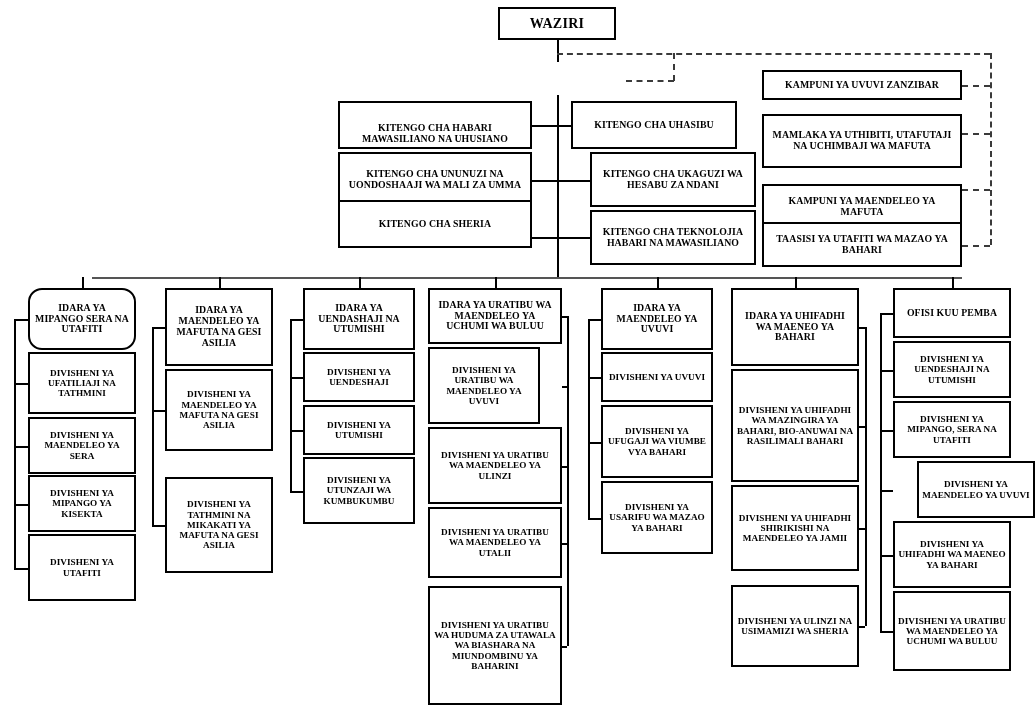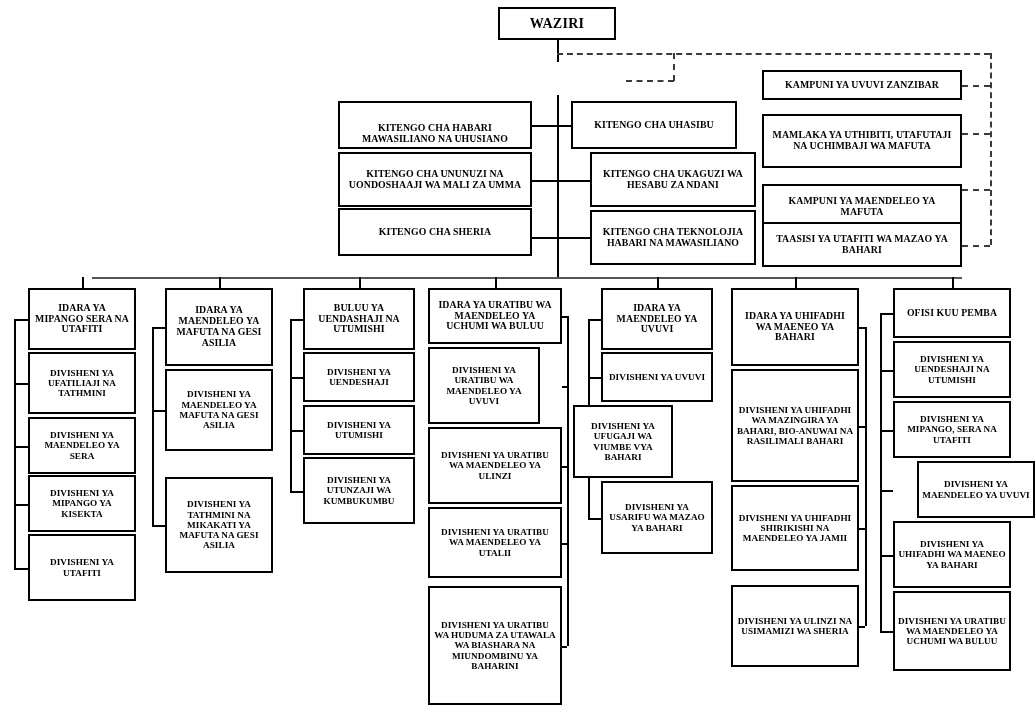--- a/index.html
+++ b/index.html
@@ -69,21 +69,21 @@
 <div id="chart">
     <div class="box sz-12" style="left: 498px; top: 7px; width: 118px; height: 33px;">
       <span>WAZIRI</span>
     </div>
     <div class="box sz-10" style="left: 338px; top: 101px; width: 194px; height: 48px; align-items: flex-end;">
       <span>KITENGO CHA HABARI MAWASILIANO NA UHUSIANO</span>
     </div>
     <div class="box sz-10" style="left: 338px; top: 152px; width: 194px; height: 55px;">
       <span>KITENGO CHA UNUNUZI NA UONDOSHAAJI WA MALI ZA UMMA</span>
     </div>
-    <div class="box sz-10" style="left: 338px; top: 208px; width: 194px; height: 48px;">
+    <div class="box sz-10" style="left: 338px; top: 200px; width: 194px; height: 48px;">
       <span>KITENGO CHA SHERIA</span>
     </div>
     <div class="box sz-10" style="left: 571px; top: 101px; width: 166px; height: 48px;">
       <span>KITENGO CHA UHASIBU</span>
     </div>
     <div class="box sz-10" style="left: 590px; top: 152px; width: 166px; height: 55px;">
       <span>KITENGO CHA UKAGUZI WA HESABU ZA NDANI</span>
     </div>
     <div class="box sz-10" style="left: 590px; top: 210px; width: 166px; height: 55px;">
       <span>KITENGO CHA TEKNOLOJIA HABARI NA MAWASILIANO</span>
@@ -107,21 +107,21 @@
     <div class="ln h" style="left: 532px; top: 237px; width: 58px;"></div>
     <div class="bus" style="left: 92px; top: 277px; width: 870px;"></div>
     <div class="dash-h" style="left: 557px; top: 53px; width: 433px;"></div>
     <div class="dash-v" style="left: 990px; top: 53px; height: 192px;"></div>
     <div class="dash-v" style="left: 673px; top: 53px; height: 28px;"></div>
     <div class="dash-h" style="left: 626px; top: 80px; width: 48px;"></div>
     <div class="dash-h" style="left: 962px; top: 85px; width: 28px;"></div>
     <div class="dash-h" style="left: 962px; top: 132.5px; width: 28px;"></div>
     <div class="dash-h" style="left: 962px; top: 188.5px; width: 28px;"></div>
     <div class="dash-h" style="left: 962px; top: 244.5px; width: 28px;"></div>
-    <div class="box sz-10" style="left: 28px; top: 288px; width: 108px; height: 62px;">
+    <div class="box sz-10" style="left: 28px; top: 288px; width: 108px; height: 62px; border-radius: 14px;">
       <span>IDARA YA MIPANGO SERA NA UTAFITI</span>
     </div>
     <div class="ln v" style="left: 82px; top: 277px; height: 11px;"></div>
     <div class="box sz-95" style="left: 28px; top: 352px; width: 108px; height: 62px;">
       <span>DIVISHENI YA UFATILIAJI NA TATHMINI</span>
     </div>
     <div class="ln h" style="left: 14px; top: 383px; width: 14px;"></div>
     <div class="box sz-95" style="left: 28px; top: 417px; width: 108px; height: 57px;">
       <span>DIVISHENI YA MAENDELEO YA SERA</span>
     </div>
@@ -144,21 +144,21 @@
       <span>DIVISHENI YA MAENDELEO YA MAFUTA NA GESI ASILIA</span>
     </div>
     <div class="ln h" style="left: 152px; top: 410px; width: 13px;"></div>
     <div class="box sz-95" style="left: 165px; top: 477px; width: 108px; height: 96px; justify-content: flex-end;">
       <span>DIVISHENI YA TATHMINI NA MIKAKATI YA MAFUTA NA GESI ASILIA</span>
     </div>
     <div class="ln h" style="left: 152px; top: 525px; width: 13px;"></div>
     <div class="ln h" style="left: 152px; top: 327px; width: 13px;"></div>
     <div class="ln v" style="left: 152px; top: 327px; height: 198px;"></div>
     <div class="box sz-10" style="left: 303px; top: 288px; width: 112px; height: 62px;">
-      <span>BULUU YA UENDASHAJI NA UTUMISHI</span>
+      <span>IDARA YA UENDASHAJI NA UTUMISHI</span>
     </div>
     <div class="ln v" style="left: 359px; top: 277px; height: 11px;"></div>
     <div class="box sz-95" style="left: 303px; top: 352px; width: 112px; height: 50px;">
       <span>DIVISHENI YA UENDESHAJI</span>
     </div>
     <div class="ln h" style="left: 290px; top: 377px; width: 13px;"></div>
     <div class="box sz-95" style="left: 303px; top: 405px; width: 112px; height: 50px;">
       <span>DIVISHENI YA UTUMISHI</span>
     </div>
     <div class="ln h" style="left: 290px; top: 430px; width: 13px;"></div>
@@ -191,21 +191,21 @@
     <div class="ln h" style="left: 562px; top: 316px; width: 5px;"></div>
     <div class="ln v" style="left: 567px; top: 316px; height: 329.5px;"></div>
     <div class="box sz-10" style="left: 601px; top: 288px; width: 112px; height: 62px;">
       <span>IDARA YA MAENDELEO YA UVUVI</span>
     </div>
     <div class="ln v" style="left: 657px; top: 277px; height: 11px;"></div>
     <div class="box sz-95" style="left: 601px; top: 352px; width: 112px; height: 50px;">
       <span>DIVISHENI YA UVUVI</span>
     </div>
     <div class="ln h" style="left: 588px; top: 377px; width: 13px;"></div>
-    <div class="box sz-95" style="left: 573px; top: 405px; width: 100px; height: 73px;">
+    <div class="box sz-95" style="left: 601px; top: 405px; width: 112px; height: 73px;">
       <span>DIVISHENI YA UFUGAJI WA VIUMBE VYA BAHARI</span>
     </div>
     <div class="ln h" style="left: 588px; top: 441.5px; width: 13px;"></div>
     <div class="box sz-95" style="left: 601px; top: 481px; width: 112px; height: 73px;">
       <span>DIVISHENI YA USARIFU WA MAZAO YA BAHARI</span>
     </div>
     <div class="ln h" style="left: 588px; top: 517.5px; width: 13px;"></div>
     <div class="ln h" style="left: 588px; top: 319px; width: 13px;"></div>
     <div class="ln v" style="left: 588px; top: 319px; height: 198.5px;"></div>
     <div class="box sz-10" style="left: 731px; top: 288px; width: 128px; height: 78px;">

